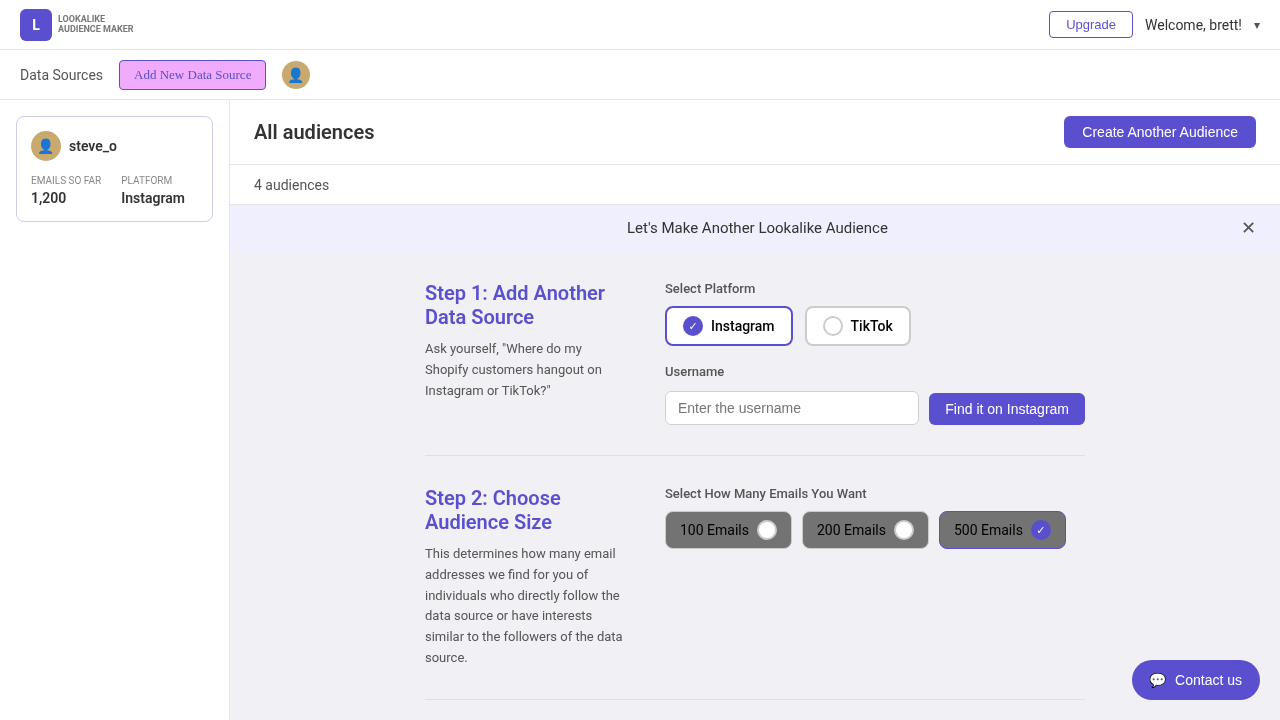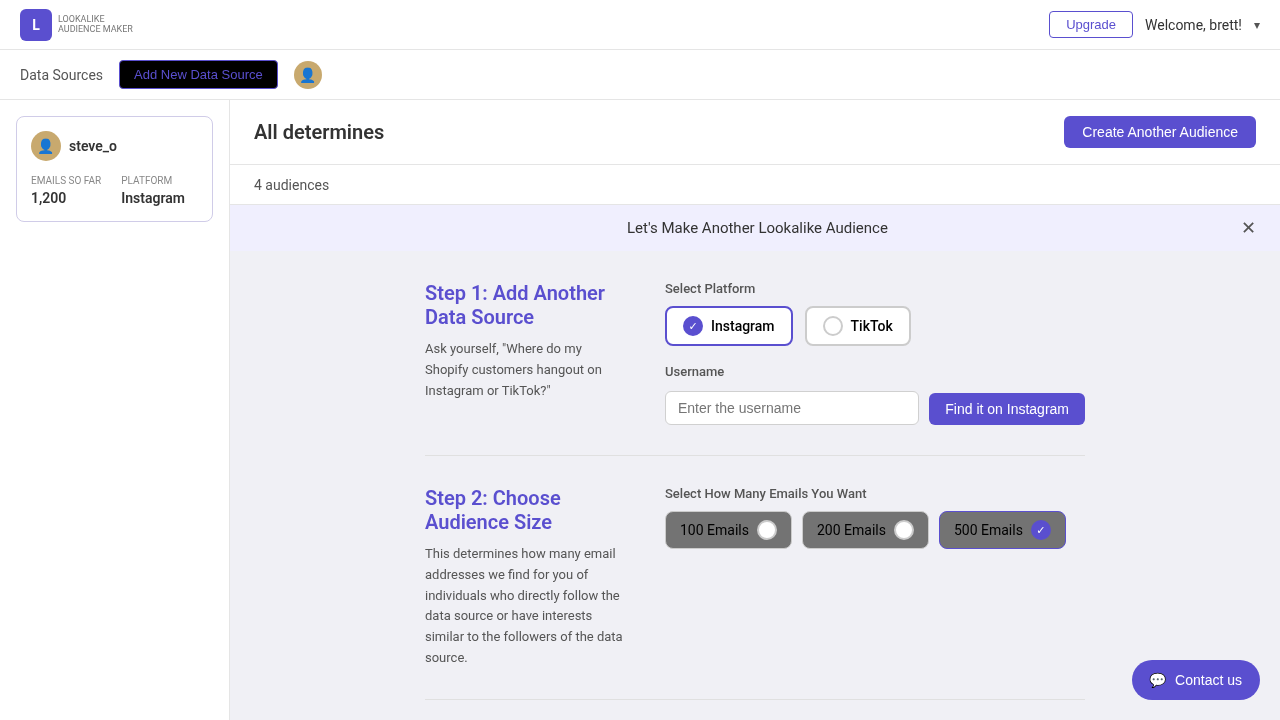--- a/index.html
+++ b/index.html
@@ -18,21 +18,21 @@
     .header-left { display: flex; align-items: center; gap: 8px; }
     .logo-container { display: flex; align-items: center; gap: 6px; }
     .logo-icon {
       width: 32px; height: 32px;
       background: #5a4fcf;
       border-radius: 6px;
       display: flex; align-items: center; justify-content: center;
       color: white; font-size: 14px; font-weight: bold;
     }
     .logo-text { font-size: 13px; font-weight: 700; color: #333; line-height: 1.1; }
-    .logo-text span { display: block; font-size: 9px; font-weight: 400; color: #777; }
+    .logo-text span { display: block; font-size: 9px; font-weight: 700; color: #777; }
     .header-right { display: flex; align-items: center; gap: 12px; }
     .upgrade-btn {
       border: 1px solid #5a4fcf;
       color: #5a4fcf;
       background: #fff;
       padding: 5px 16px;
       border-radius: 4px;
       font-size: 13px;
       cursor: pointer;
       margin-left: 8px;
@@ -45,27 +45,28 @@
       background: #fff;
       height: 50px;
       display: flex;
       align-items: center;
       padding: 0 20px;
       border-bottom: 1px solid #e5e5e5;
       gap: 16px;
     }
     .nav-link { font-size: 14px; color: #555; cursor: pointer; }
     .add-data-source-btn {
-      background: #000000;
+      background: #f0abfc;
       border: 1px solid #5a4fcf;
       color: #5a4fcf;
       padding: 6px 14px;
       border-radius: 4px;
       font-size: 13px;
       cursor: pointer;
+      font-family: Liberation Serif, serif;
     }
     .user-icon-nav {
       width: 28px; height: 28px;
       background: #c8a96e;
       border-radius: 50%;
       display: flex; align-items: center; justify-content: center;
       color: white; font-size: 14px;
     }
 
     
@@ -321,21 +322,21 @@
           <label>PLATFORM</label>
           <span>Instagram</span>
         </div>
       </div>
     </div>
   </div>
 
   <div class="content-area">
 
     <div class="audiences-header">
-      <h1 class="audiences-title">All determines</h1>
+      <h1 class="audiences-title">All audiences</h1>
       <button class="create-audience-btn">Create Another Audience</button>
     </div>
     <div class="audiences-count-bar">
       <span class="audiences-count">4 audiences</span>
     </div>
 
     <div class="modal-overlay">
 
       <div class="modal-banner">
         <div style="flex:0 0 20px;"></div>

